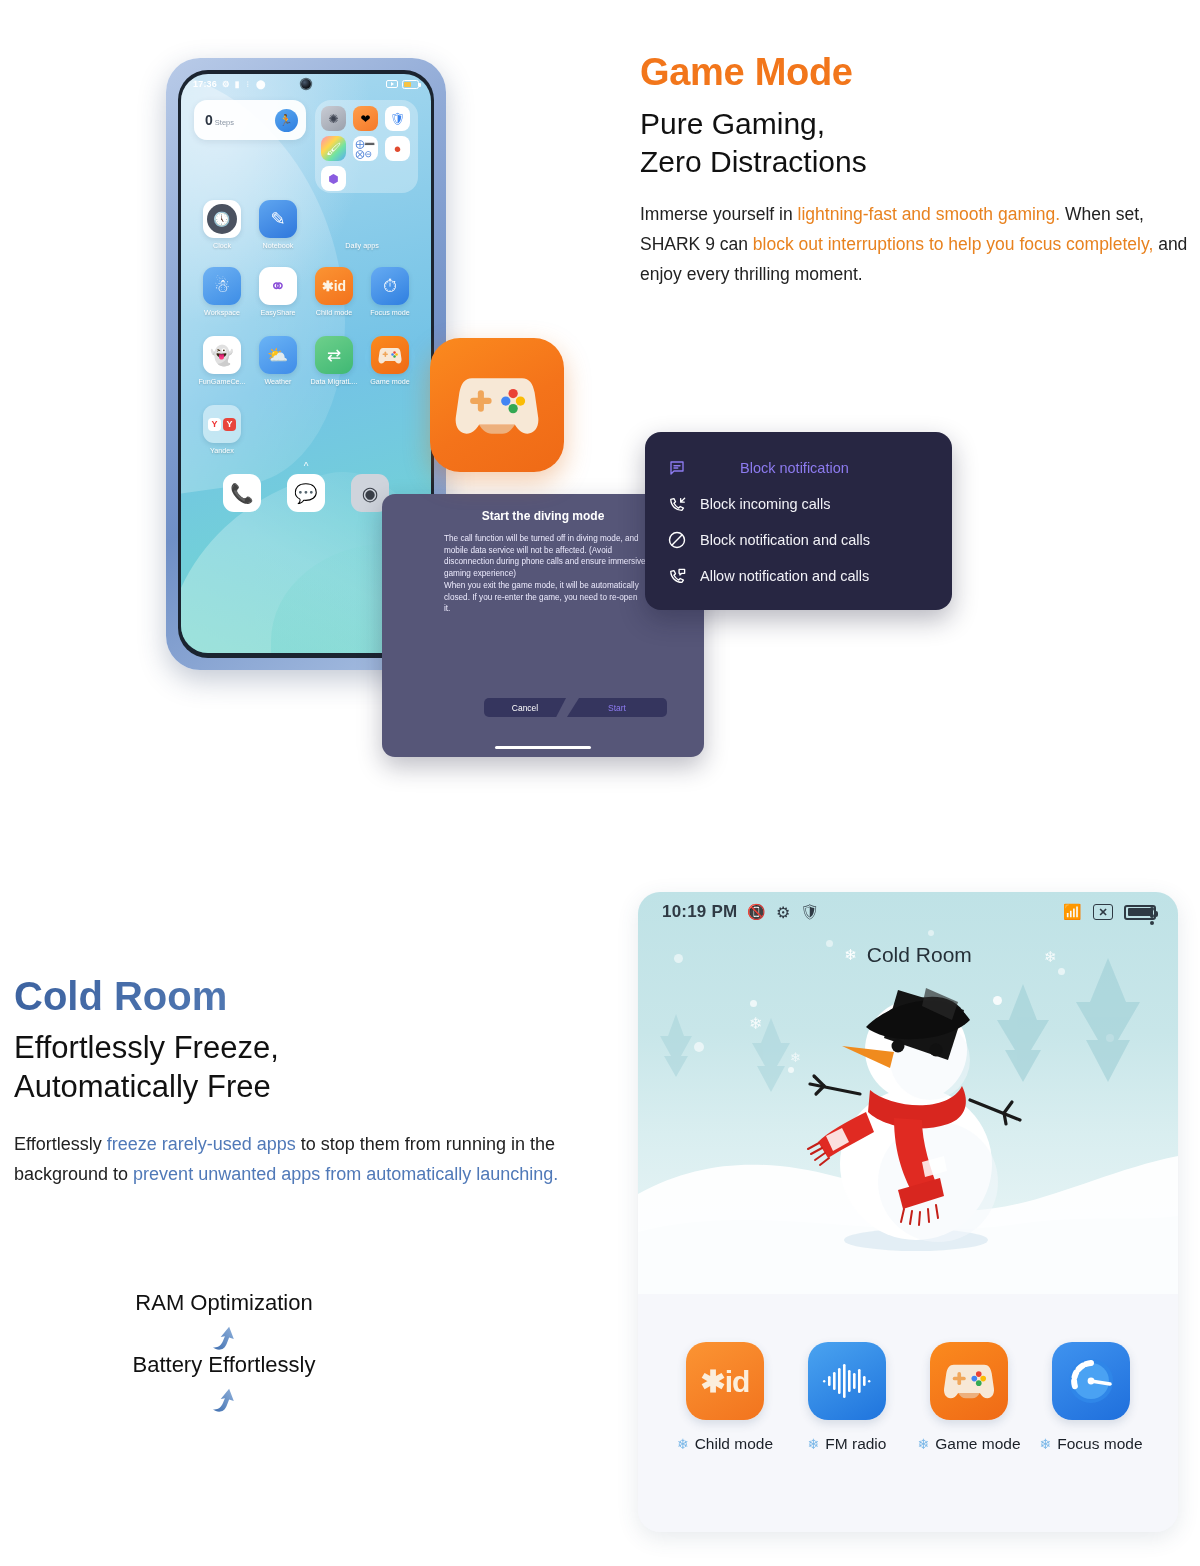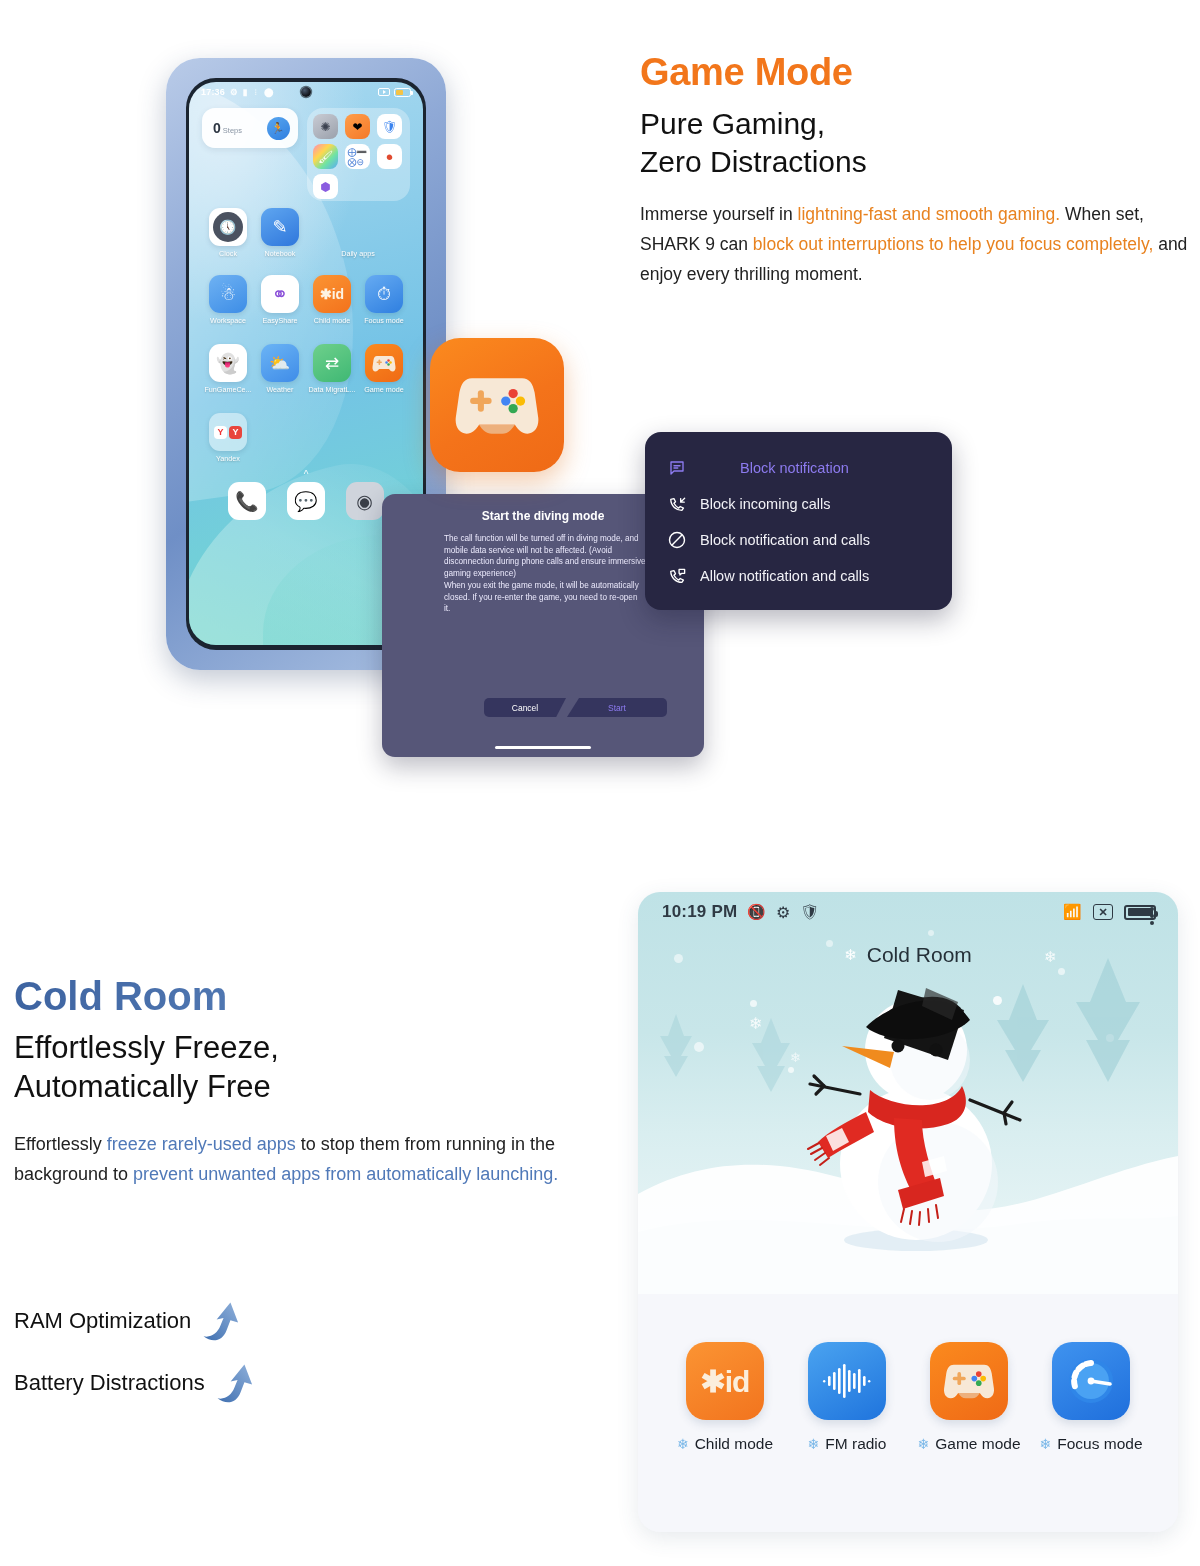--- a/index.html
+++ b/index.html
@@ -13,21 +13,21 @@
 
   
   .sec-game { position: absolute; left: 0; top: 0; width: 1200px; height: 830px; }
 
   
   .phone {
     position: absolute; left: 166px; top: 58px;
     width: 280px; height: 612px;
     border-radius: 34px;
     background: linear-gradient(145deg,#b9cbe8 0%, #8fa9d6 30%, #6f8fc6 60%, #a9c0e2 100%);
-    padding: 20px;
+    padding: 12px;
     box-shadow: 0 10px 28px rgba(40,60,100,.28);
   }
   .phone-inner {
     position: relative; width: 100%; height: 100%;
     border-radius: 30px;
     background: #1b2430;
     padding: 4px 3px 5px 3px;
     overflow: hidden;
   }
   .phone-screen {
@@ -171,21 +171,21 @@
 
   .c-text { position:absolute; left:14px; top:105px; width:600px; }
   .c-title{ font-size:40px; font-weight:700; line-height:1.05;
     background: linear-gradient(95deg,#3d63a0 0%, #5c84bd 60%, #7a9fd0 100%);
     -webkit-background-clip:text; background-clip:text; color:transparent; }
   .c-sub{ font-size:31px; color:#111; line-height:1.25; margin-top:12px; }
   .c-body{ font-size:18px; line-height:1.68; color:#222; margin-top:22px; }
   .hl-b{ color:#5079b8; }
 
   .kpi { position:absolute; left:14px; top:420px; width:420px; }
-  .kpi-row{ display:flex; align-items:center; gap:8px; height:62px; }
+  .kpi-row{ display:flex; align-items:center; gap:8px; height:62px;flex-direction:column; }
   .kpi-lbl{ font-size:22px; color:#111; }
   .kpi-arrow{ width:46px;height:46px; }
 
   
   .cold-panel {
     position:absolute; left:638px; top:22px; width:540px; height:640px;
     border-radius: 22px; overflow:hidden; background:#f6f7fb;
     box-shadow: 0 6px 22px rgba(60,80,110,.12);
   }
   .cold-top { position:relative; height:402px; overflow:hidden;
@@ -451,21 +451,21 @@
           <defs>
               <linearGradient id="ar1" x1="0" y1="1" x2="1" y2="0">
             <stop offset="0" stop-color="#3f6fb0"></stop>
                 <stop offset="1" stop-color="#8fb0da"></stop>
           </linearGradient>
             </defs>
           <path d="M6 50c10 2 18-4 22-14l4-10-9 2 18-22 10 26-10-3-5 13C30 58 16 58 6 50z" fill="url(#ar1)"></path>
         </svg>
       </div>
       <div class="kpi-row">
-        <span class="kpi-lbl">Battery Distractions</span>
+        <span class="kpi-lbl">Battery Effortlessly</span>
         <svg class="kpi-arrow" viewBox="0 0 60 60">
           <defs>
               <linearGradient id="ar2" x1="0" y1="1" x2="1" y2="0">
             <stop offset="0" stop-color="#3f6fb0"></stop>
                 <stop offset="1" stop-color="#8fb0da"></stop>
           </linearGradient>
             </defs>
           <path d="M6 50c10 2 18-4 22-14l4-10-9 2 18-22 10 26-10-3-5 13C30 58 16 58 6 50z" fill="url(#ar2)"></path>
         </svg>
       </div>

